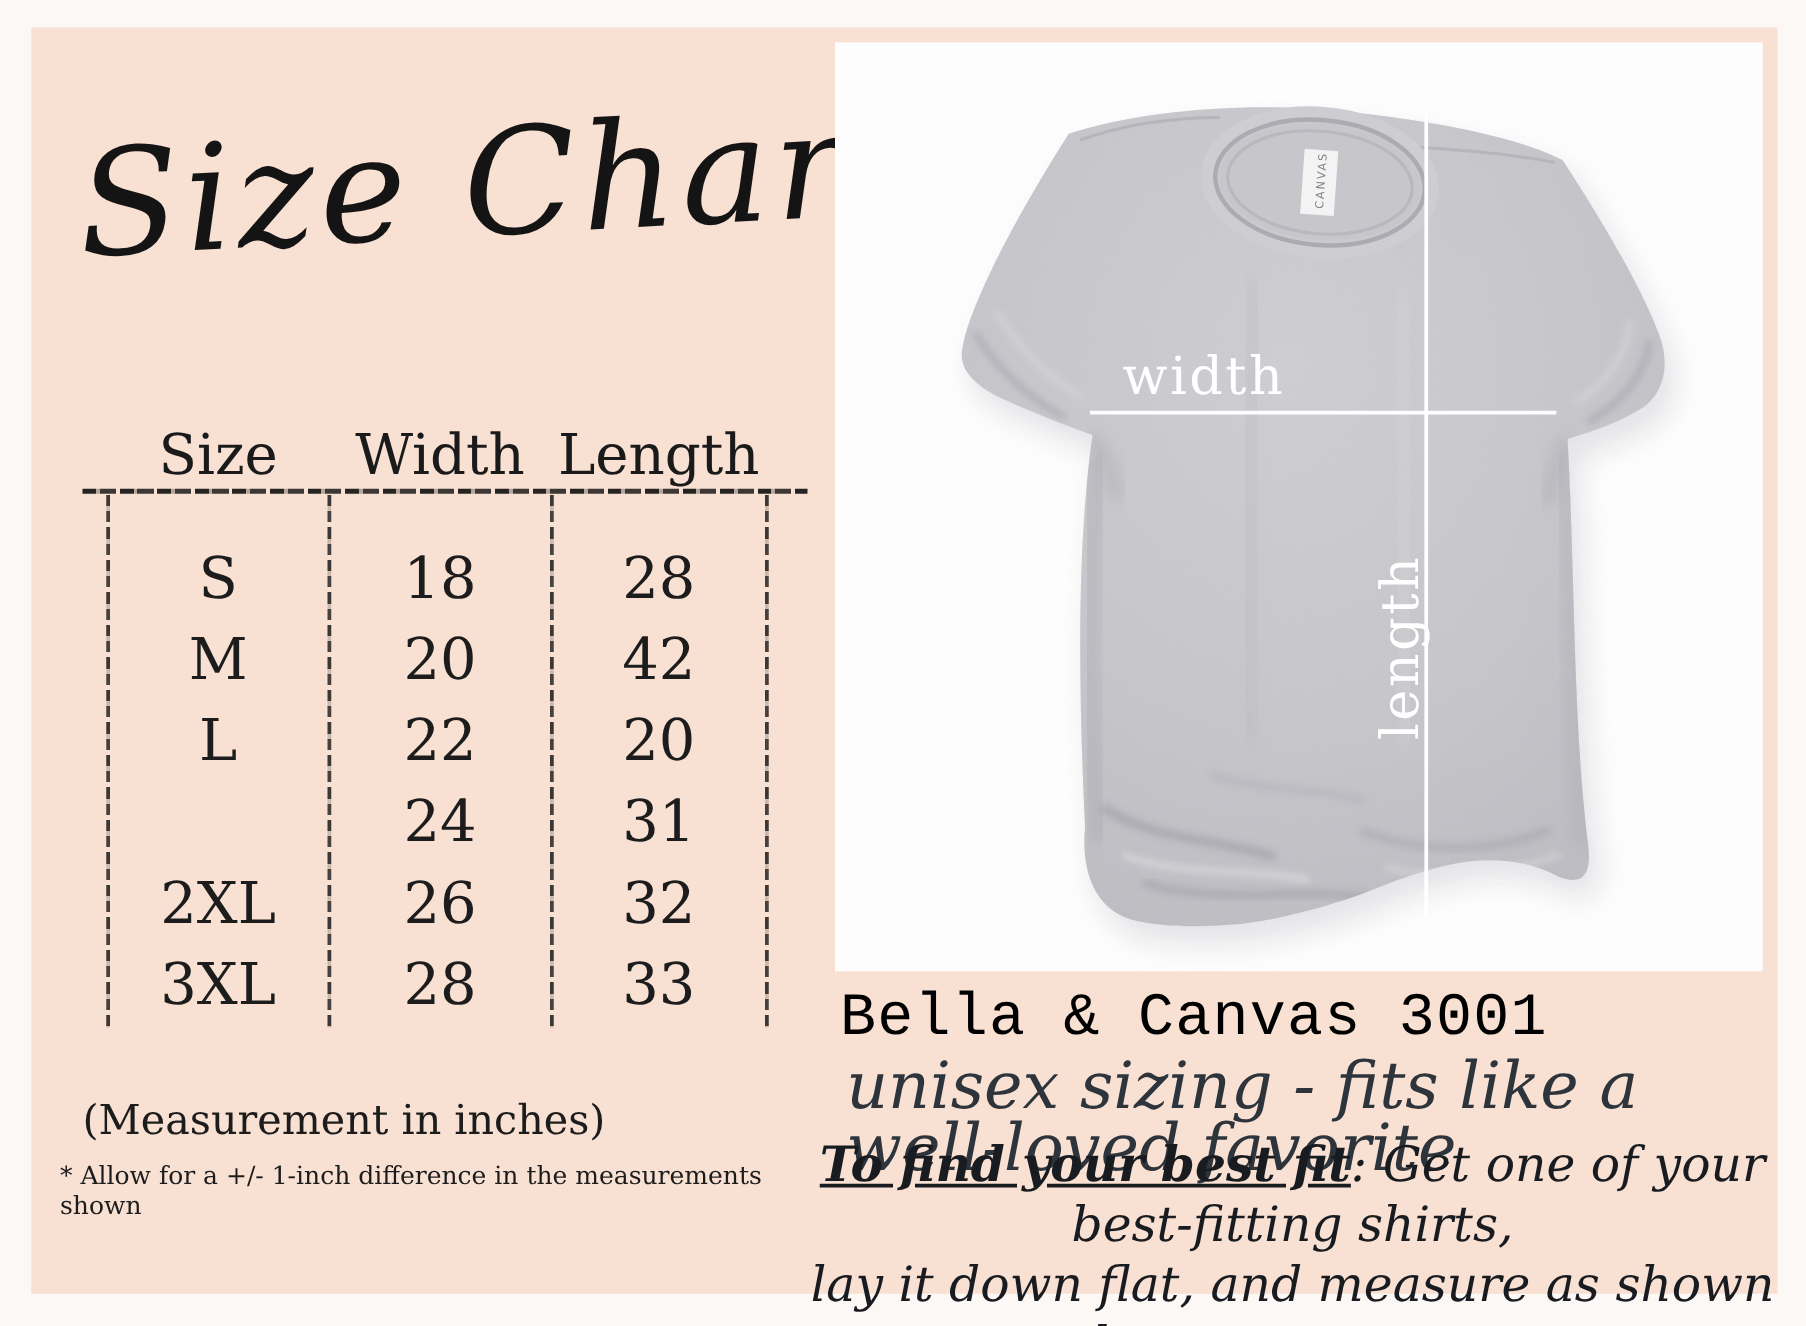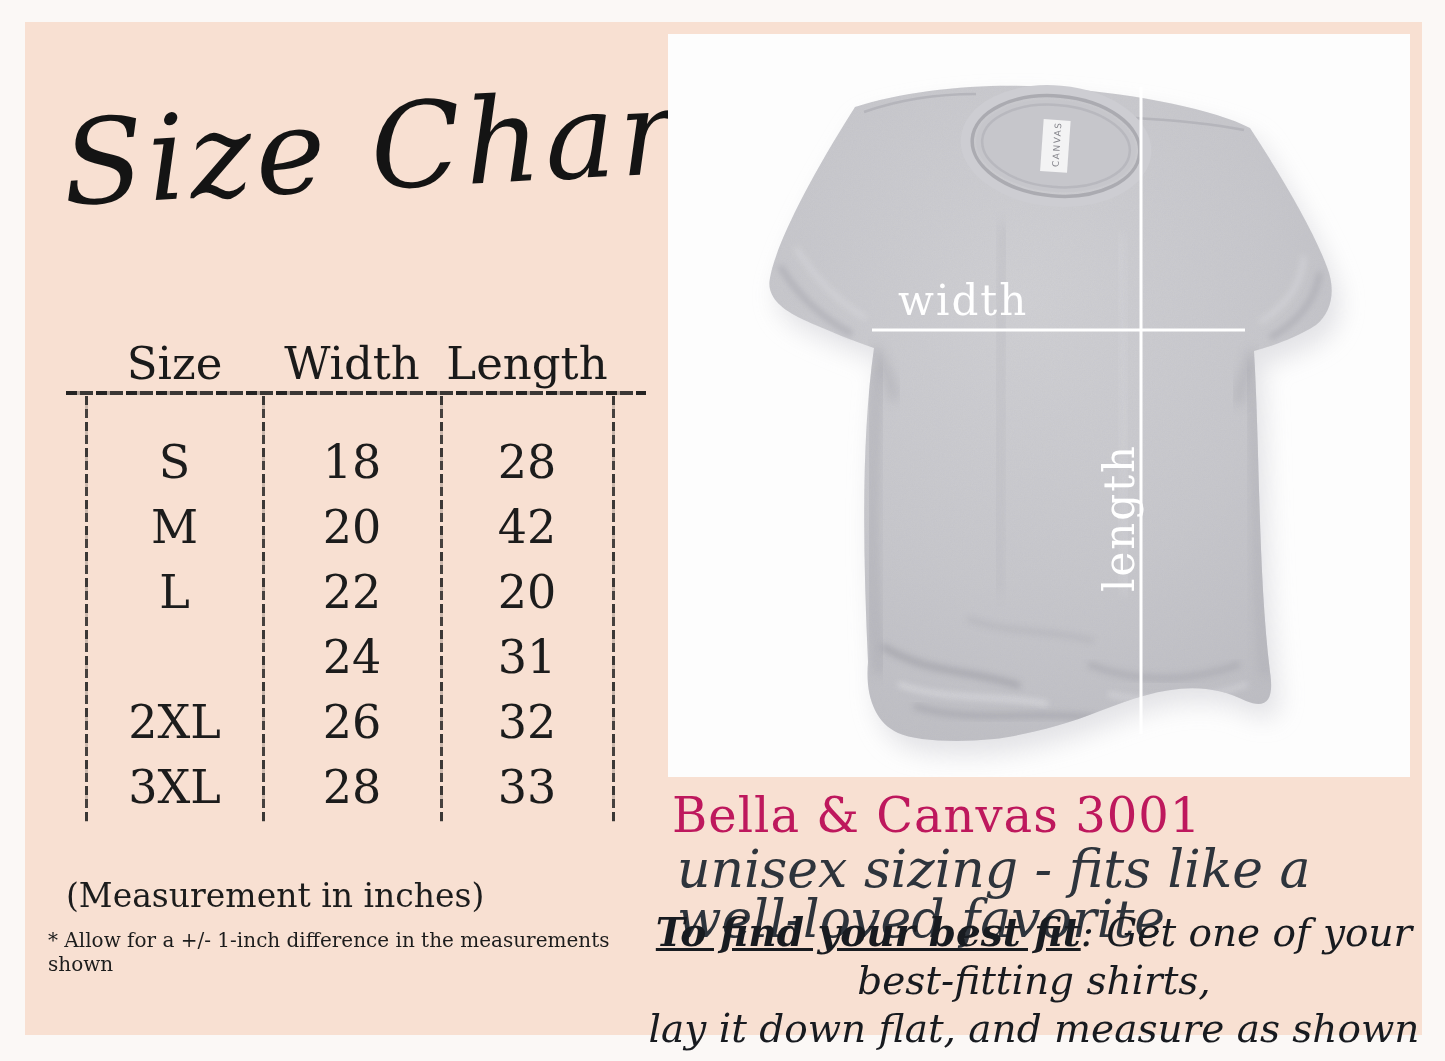--- a/index.html
+++ b/index.html
@@ -52,21 +52,21 @@
     font-size:20px;color:#1c1c1c;
   }
   
   .photo-box{
     position:absolute;left:643px;top:12px;width:742px;height:743px;
     background:#fdfdfd;
   }
   .photo-box svg{display:block;width:742px;height:743px;}
   .product-name{
     position:absolute;left:647px;top:764px;
-    font-size:48px;line-height:58px;color:#be185d;letter-spacing:1px;
+    font-size:48px;line-height:58px;color:#000000;letter-spacing:1px;font-family:Liberation Mono, monospace;
   }
   .product-tagline{
     position:absolute;left:652px;top:822px;
     font-style:italic;font-size:52px;line-height:50px;color:#2e343c;
   }
   .fit-tip{
     position:absolute;left:620px;top:886px;width:778px;text-align:center;
     font-style:italic;font-size:39px;line-height:48px;color:#181b20;
   }
   .fit-tip b{font-weight:bold;text-decoration:underline;}

